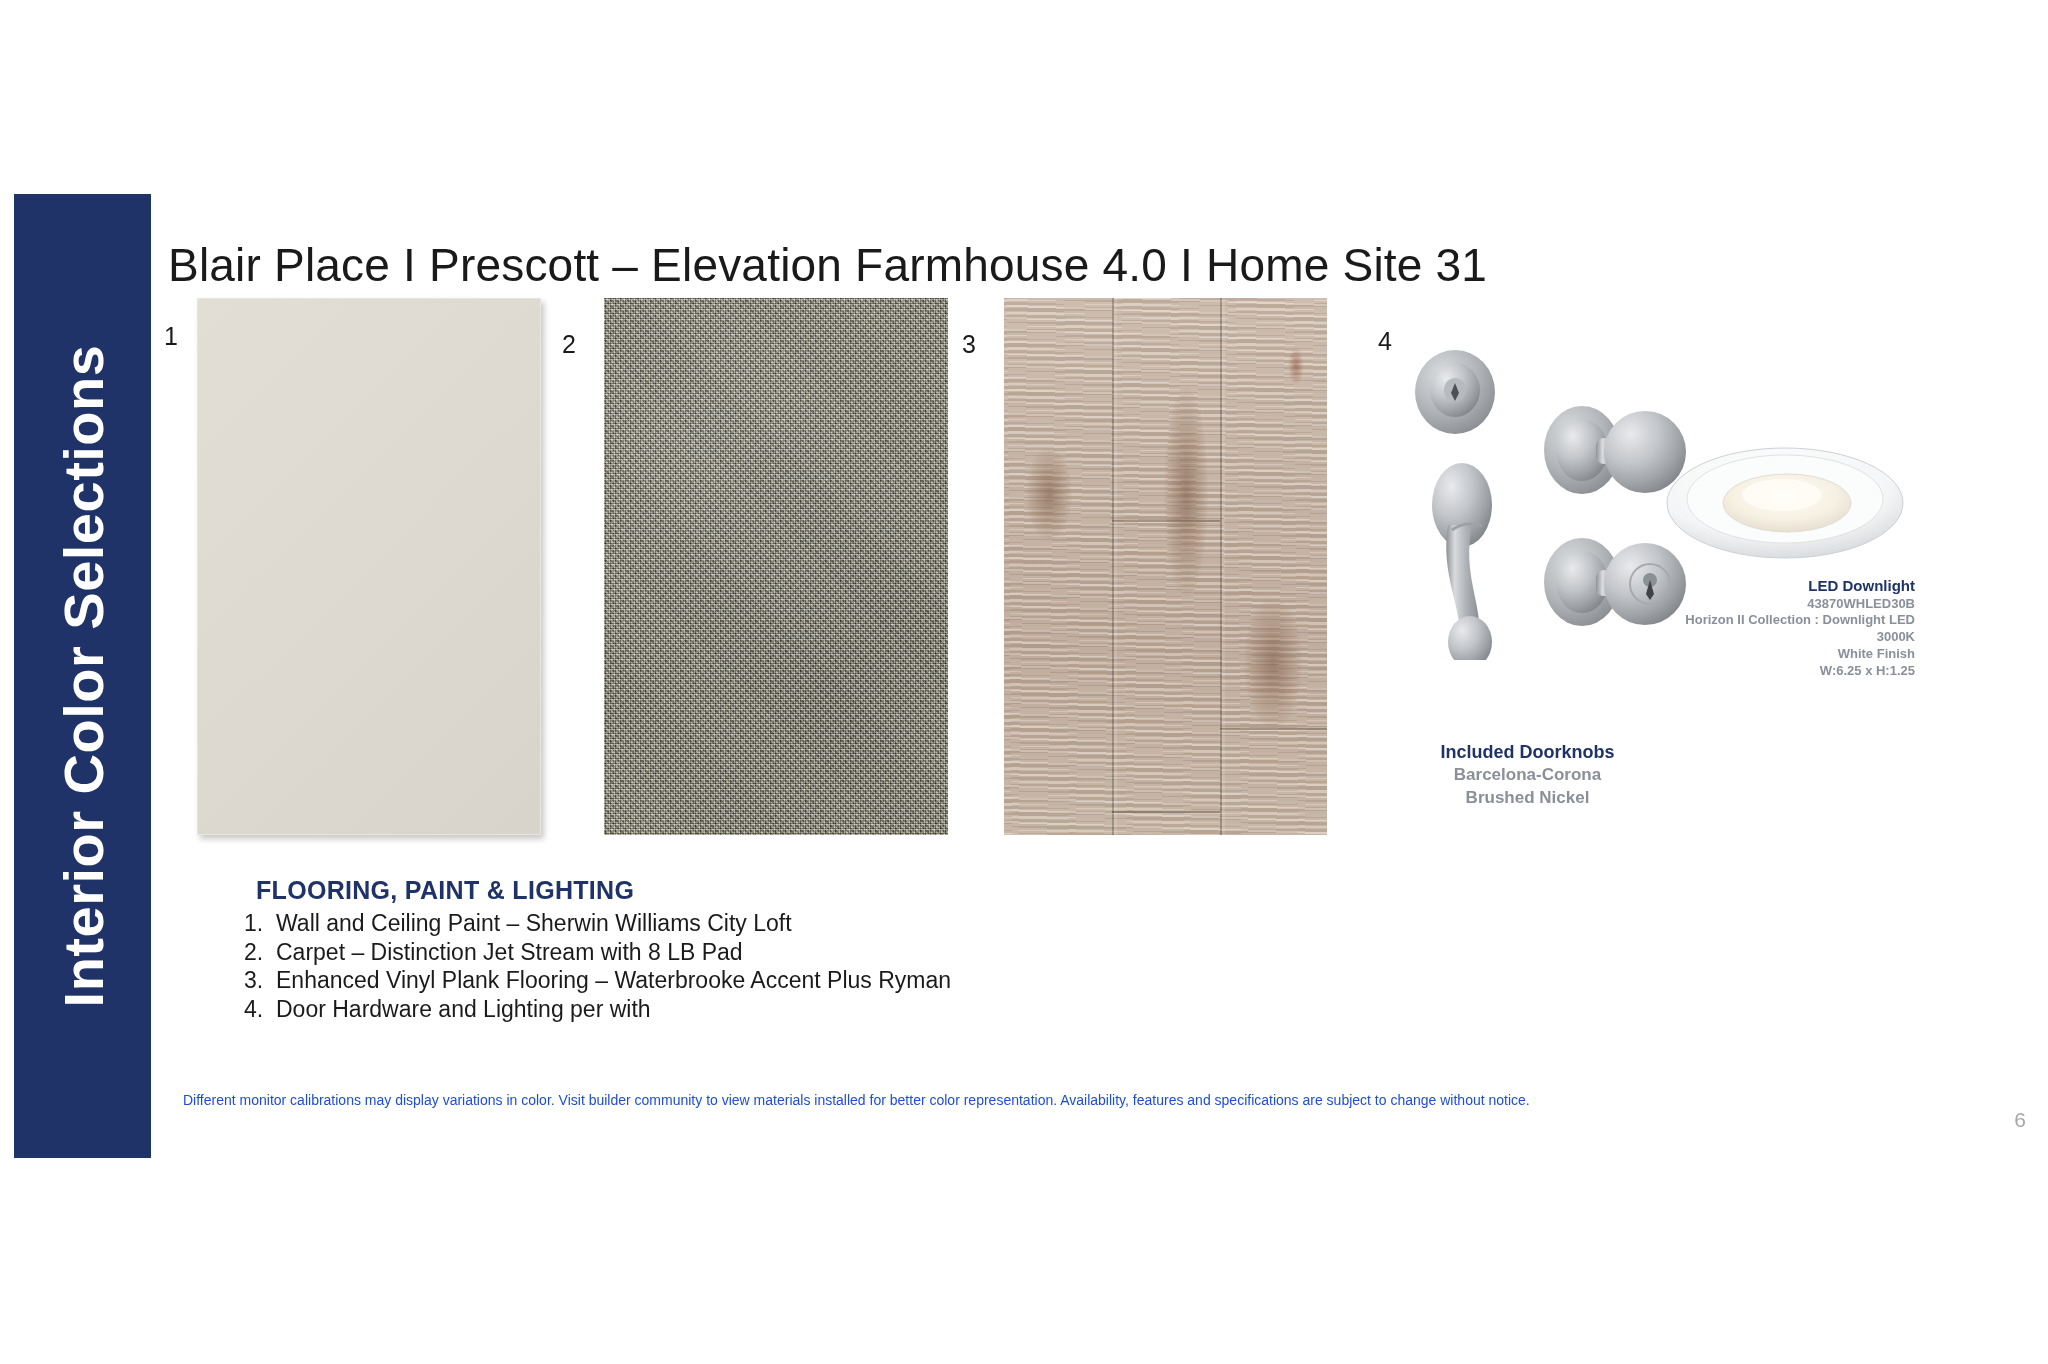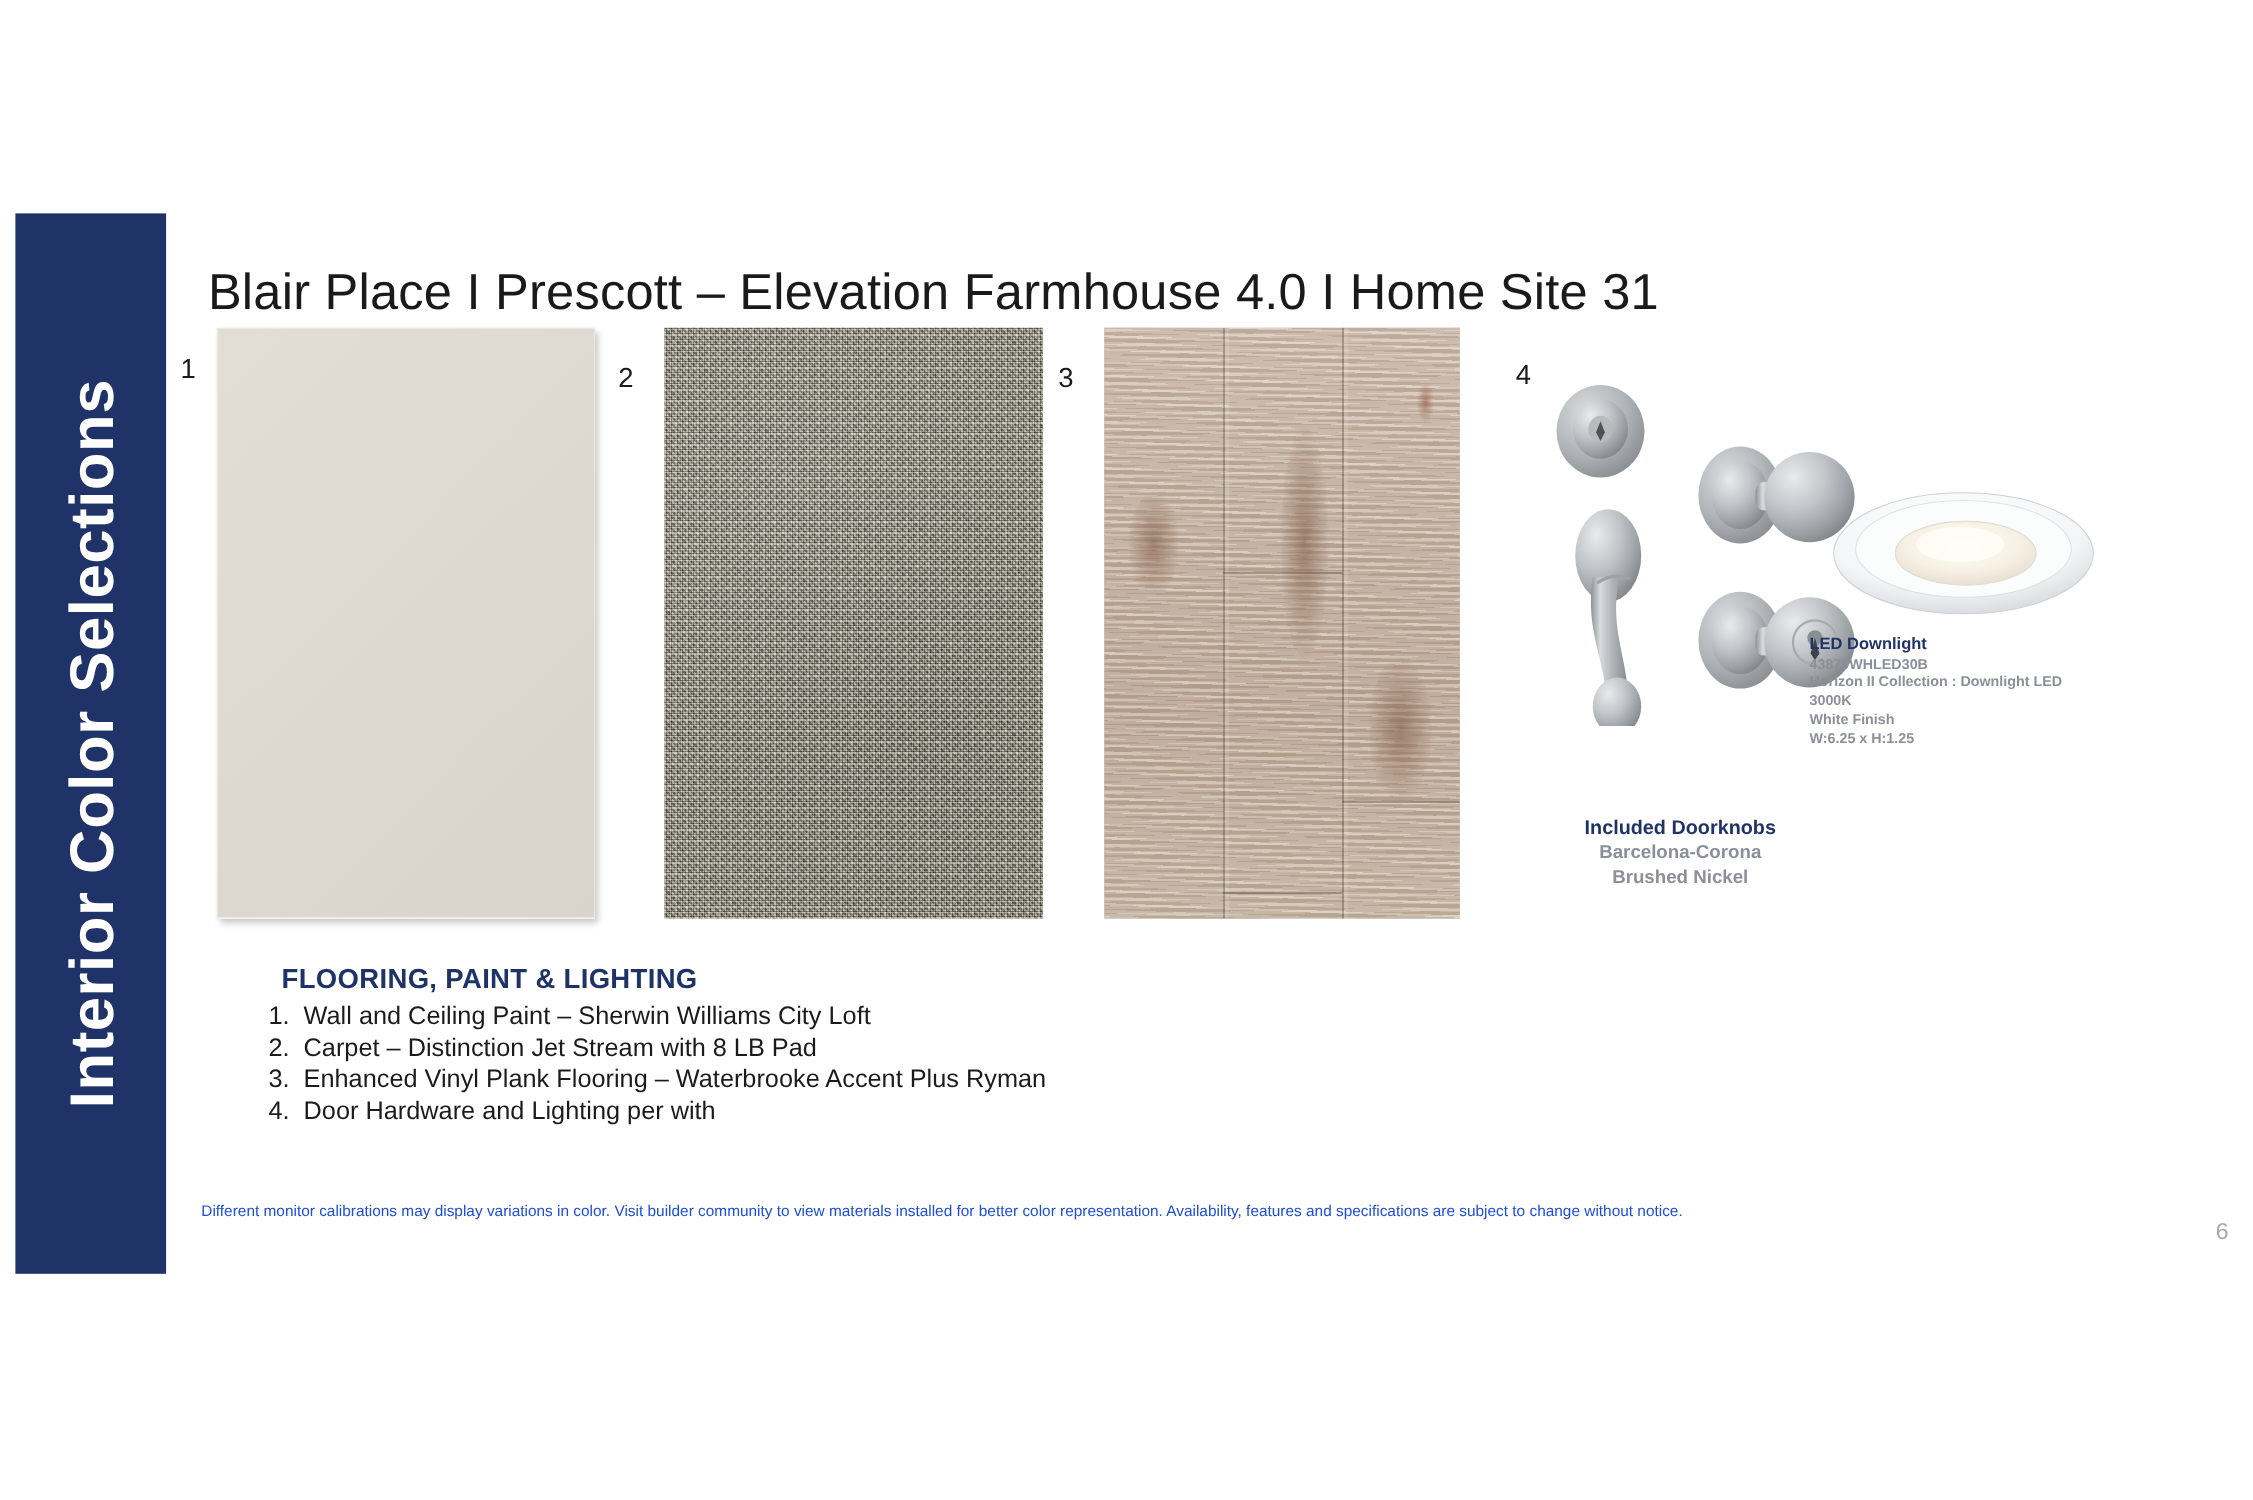--- a/index.html
+++ b/index.html
@@ -39,21 +39,21 @@
     color: #ffffff;
     font-size: 56px;
     font-weight: bold;
     letter-spacing: 0.5px;
     font-family: "Liberation Sans", sans-serif;
   }
 
   
   .slide-title {
     position: absolute;
-    left: 189px;
+    left: 168px;
     top: 238px;
     font-size: 46px;
     color: #1a1a1a;
     font-weight: 400;
     white-space: nowrap;
     letter-spacing: 0.2px;
   }
 
   
   .swatch-row { position: absolute; left: 0; top: 0; width: 100%; height: 100%; }
@@ -159,21 +159,21 @@
     line-height: 1.35;
   }
   .hw-caption .hw-title { font-size: 18px; font-weight: bold; color: #1f3368; }
   .hw-caption .hw-sub { font-size: 17px; font-weight: bold; color: #8a8f99; }
 
   .lt-caption {
     position: absolute;
     left: 1645px;
     top: 576px;
     width: 270px;
-    text-align: left;
+    text-align: right;
     line-height: 1.3;
   }
   .lt-caption .lt-title { font-size: 15px; font-weight: bold; color: #1f3368; }
   .lt-caption .lt-sub { font-size: 13px; font-weight: bold; color: #8a8f99; }
 
   
   .spec-head {
     position: absolute;
     left: 208px;
     top: 876px;

